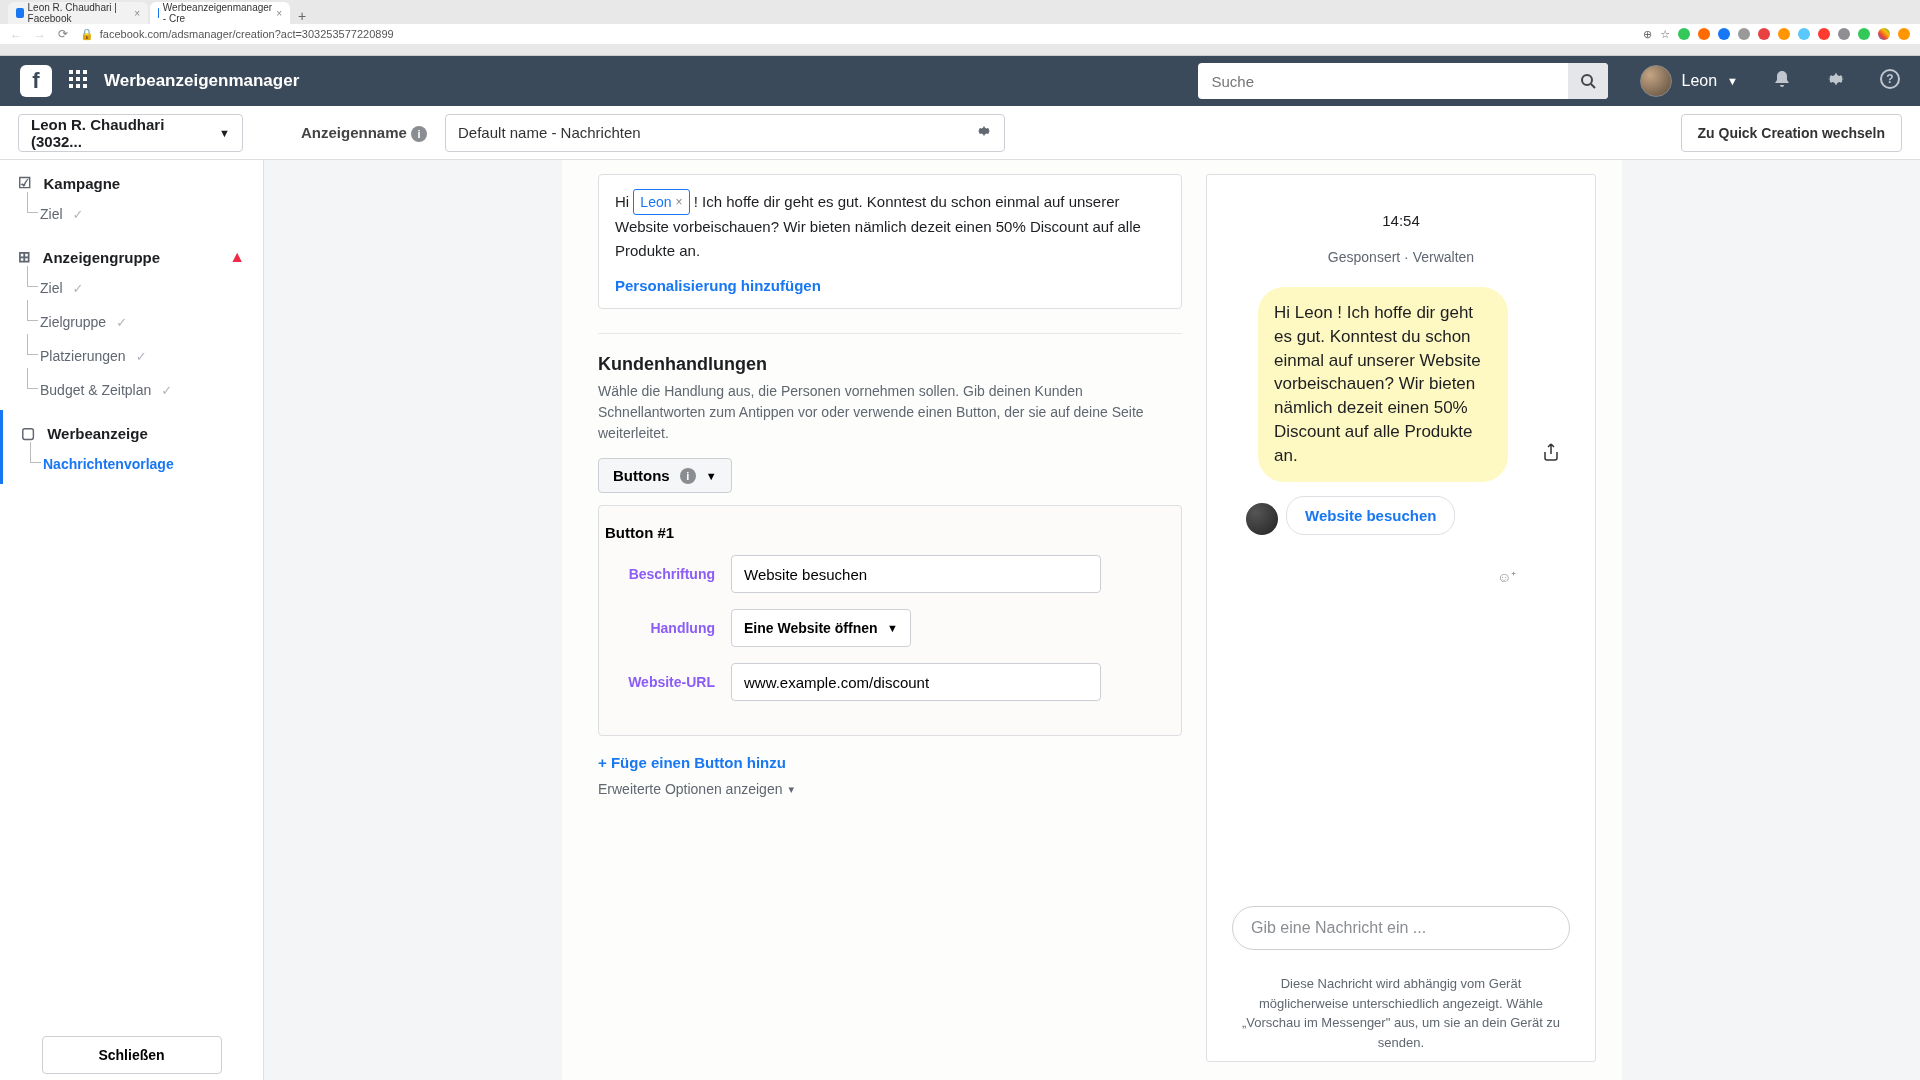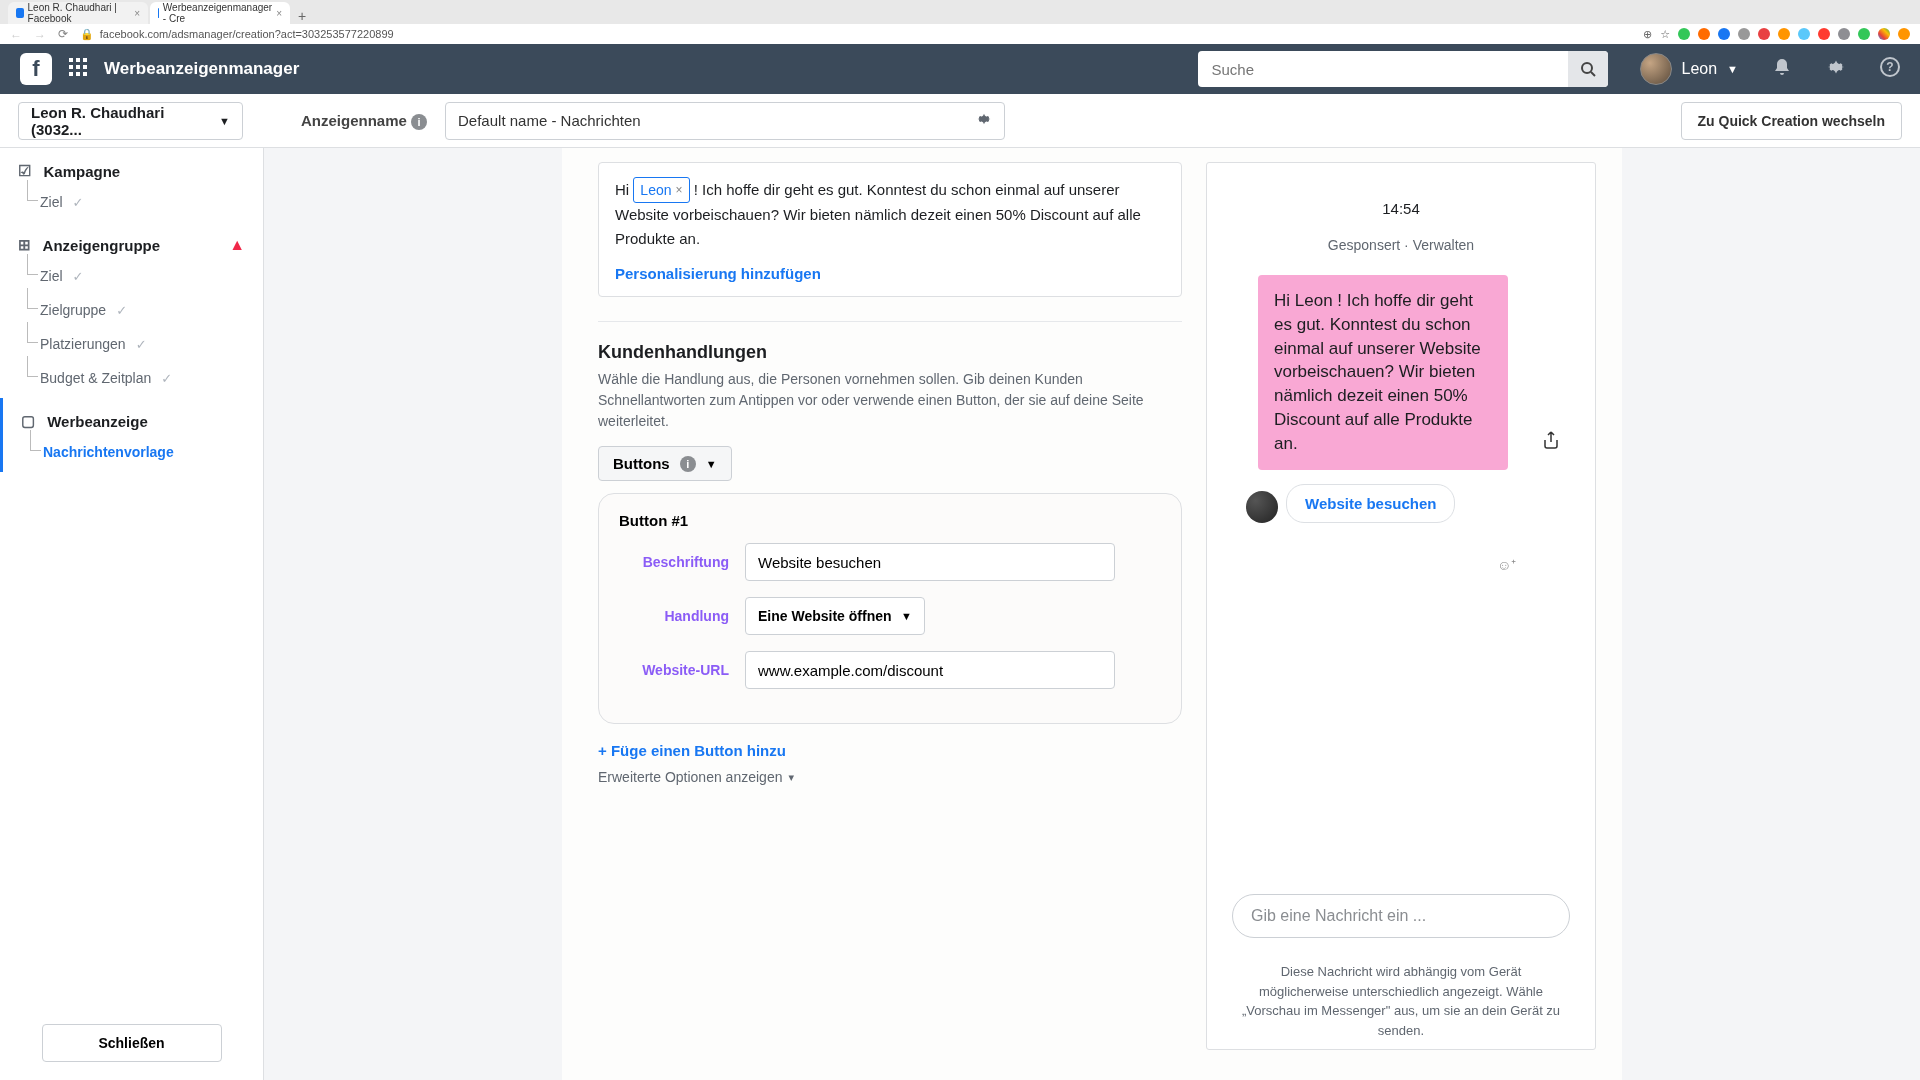--- a/index.html
+++ b/index.html
@@ -1,19 +1,19 @@
 <!DOCTYPE html>
 <html><head>
 <meta charset="utf-8">
 <style>
 * { box-sizing: border-box; margin: 0; padding: 0; font-family: -apple-system, BlinkMacSystemFont, "Segoe UI", Helvetica, Arial, sans-serif; }
 body { background: #f2f2f2; overflow: hidden; }
 
 
-.browser-chrome { background: #e8e8e8; height: 44px; border-bottom: 1px solid #ccc; }
+.browser-chrome { background: #e8e8e8; height: 56px; border-bottom: 1px solid #ccc; }
 .tab-bar { display: flex; height: 24px; align-items: flex-end; padding-left: 8px; }
 .tab { display: flex; align-items: center; background: #f2f2f2; height: 22px; padding: 0 8px; font-size: 10px; border-radius: 6px 6px 0 0; margin-right: 2px; max-width: 140px; gap: 4px; color: #333; }
 .tab.active { background: #fff; }
 .tab-close { font-size: 10px; color: #888; cursor: pointer; }
 .new-tab { font-size: 14px; color: #666; padding: 0 6px; cursor: pointer; }
 .nav-bar { display: flex; align-items: center; height: 20px; padding: 0 10px; gap: 12px; background: #fff; }
 .nav-icon { font-size: 12px; color: #888; cursor: pointer; }
 .nav-icon.disabled { color: #ccc; }
 .url-bar { flex: 1; display: flex; align-items: center; gap: 6px; font-size: 11px; color: #555; }
 .ext-icons { display: flex; gap: 8px; align-items: center; }
@@ -69,37 +69,37 @@
 .token-x { color: #888; cursor: pointer; font-size: 12px; }
 .personalize-link { color: #1877f2; font-size: 15px; font-weight: 600; margin-top: 14px; cursor: pointer; }
 
 .section-title { font-size: 18px; font-weight: 700; color: #1c1e21; margin-bottom: 6px; }
 .section-desc { font-size: 14px; color: #606770; line-height: 1.5; margin-bottom: 14px; }
 
 .pill-dropdown { display: inline-flex; align-items: center; gap: 10px; border: 1px solid #ccd0d5; border-radius: 4px; padding: 8px 14px; background: #f5f6f7; cursor: pointer; font-size: 15px; font-weight: 700; }
 .info-ico { width: 16px; height: 16px; border-radius: 50%; background: #8a8d91; color: #fff; font-size: 11px; display: inline-flex; align-items: center; justify-content: center; font-weight: bold; }
 
 
-.button-card { border: 1px solid #dddfe2; border-radius: 16px; padding: 18px 20px; margin-top: 12px; background: #fcfbfa; }
+.button-card { border: 1px solid #dddfe2; border-radius: 4px; padding: 18px 6px; margin-top: 12px; background: #fcfbfa; }
 .button-card h4 { font-size: 15px; font-weight: 700; margin-bottom: 14px; }
 .field-row { display: flex; align-items: center; gap: 16px; margin-bottom: 16px; }
 .field-label { width: 110px; text-align: right; font-size: 14px; font-weight: 600; color: #8b5cf6; }
 .text-input { flex: 1; max-width: 370px; height: 38px; border: 1px solid #ccd0d5; border-radius: 4px; padding: 0 12px; font-size: 15px; outline: none; }
 .select-input { width: 180px; height: 38px; border: 1px solid #ccd0d5; border-radius: 4px; padding: 0 12px; font-size: 14px; font-weight: 700; display: flex; align-items: center; justify-content: space-between; cursor: pointer; background: #fff; }
 
 .add-button-link { color: #1877f2; font-size: 15px; font-weight: 600; cursor: pointer; margin-top: 18px; }
 .adv-link { color: #606770; font-size: 14px; cursor: pointer; margin-top: 10px; display: flex; align-items: center; gap: 6px; }
 
 
 .preview-col { width: 390px; border: 1px solid #dddfe2; border-left: 1px solid #dddfe2; border-radius: 3px; padding: 9px; background: #fff; display: flex; flex-direction: column; }
 .preview-header { padding: 28px 0 12px; text-align: center; }
 .preview-time { font-size: 15px; color: #1c1e21; }
 .preview-sponsor { font-size: 14px; color: #606770; margin-top: 20px; }
 .preview-body { padding: 10px 30px; flex: 1; position: relative; }
-.bubble { background: #f9a8d4; border-radius: 4px; padding: 14px 16px; font-size: 17px; line-height: 1.4; color: #1c1e21; max-width: 250px; margin-left: 12px; }
+.bubble { background: #fef9c3; border-radius: 26px; padding: 14px 16px; font-size: 17px; line-height: 1.4; color: #1c1e21; max-width: 250px; margin-left: 12px; }
 .bubble-row { display: flex; align-items: flex-end; gap: 8px; margin-top: 14px; }
 .bubble-avatar { width: 32px; height: 32px; border-radius: 50%; background: radial-gradient(circle at 30% 30%, #555, #222); flex-shrink: 0; }
 .cta-bubble { border: 1px solid #dde0e4; border-radius: 18px; padding: 10px 18px; font-size: 15px; font-weight: 600; color: #1877f2; }
 .share-ico { position: absolute; right: 20px; top: 160px; width: 30px; height: 30px; display: flex; align-items: center; justify-content: center; font-size: 18px; color: #333; cursor: pointer; }
 .emoji-add { position: absolute; right: 70px; top: 290px; font-size: 14px; color: #888; }
 .preview-input { margin: 12px 16px 14px; height: 44px; border: 1px solid #ccd0d5; border-radius: 22px; display: flex; align-items: center; padding: 0 18px; color: #8a8d91; font-size: 16px; }
 .preview-footer { padding: 10px 20px 0; font-size: 13px; color: #606770; text-align: center; line-height: 1.5; }
 
 .caret-down { font-size: 11px; }
 </style>

